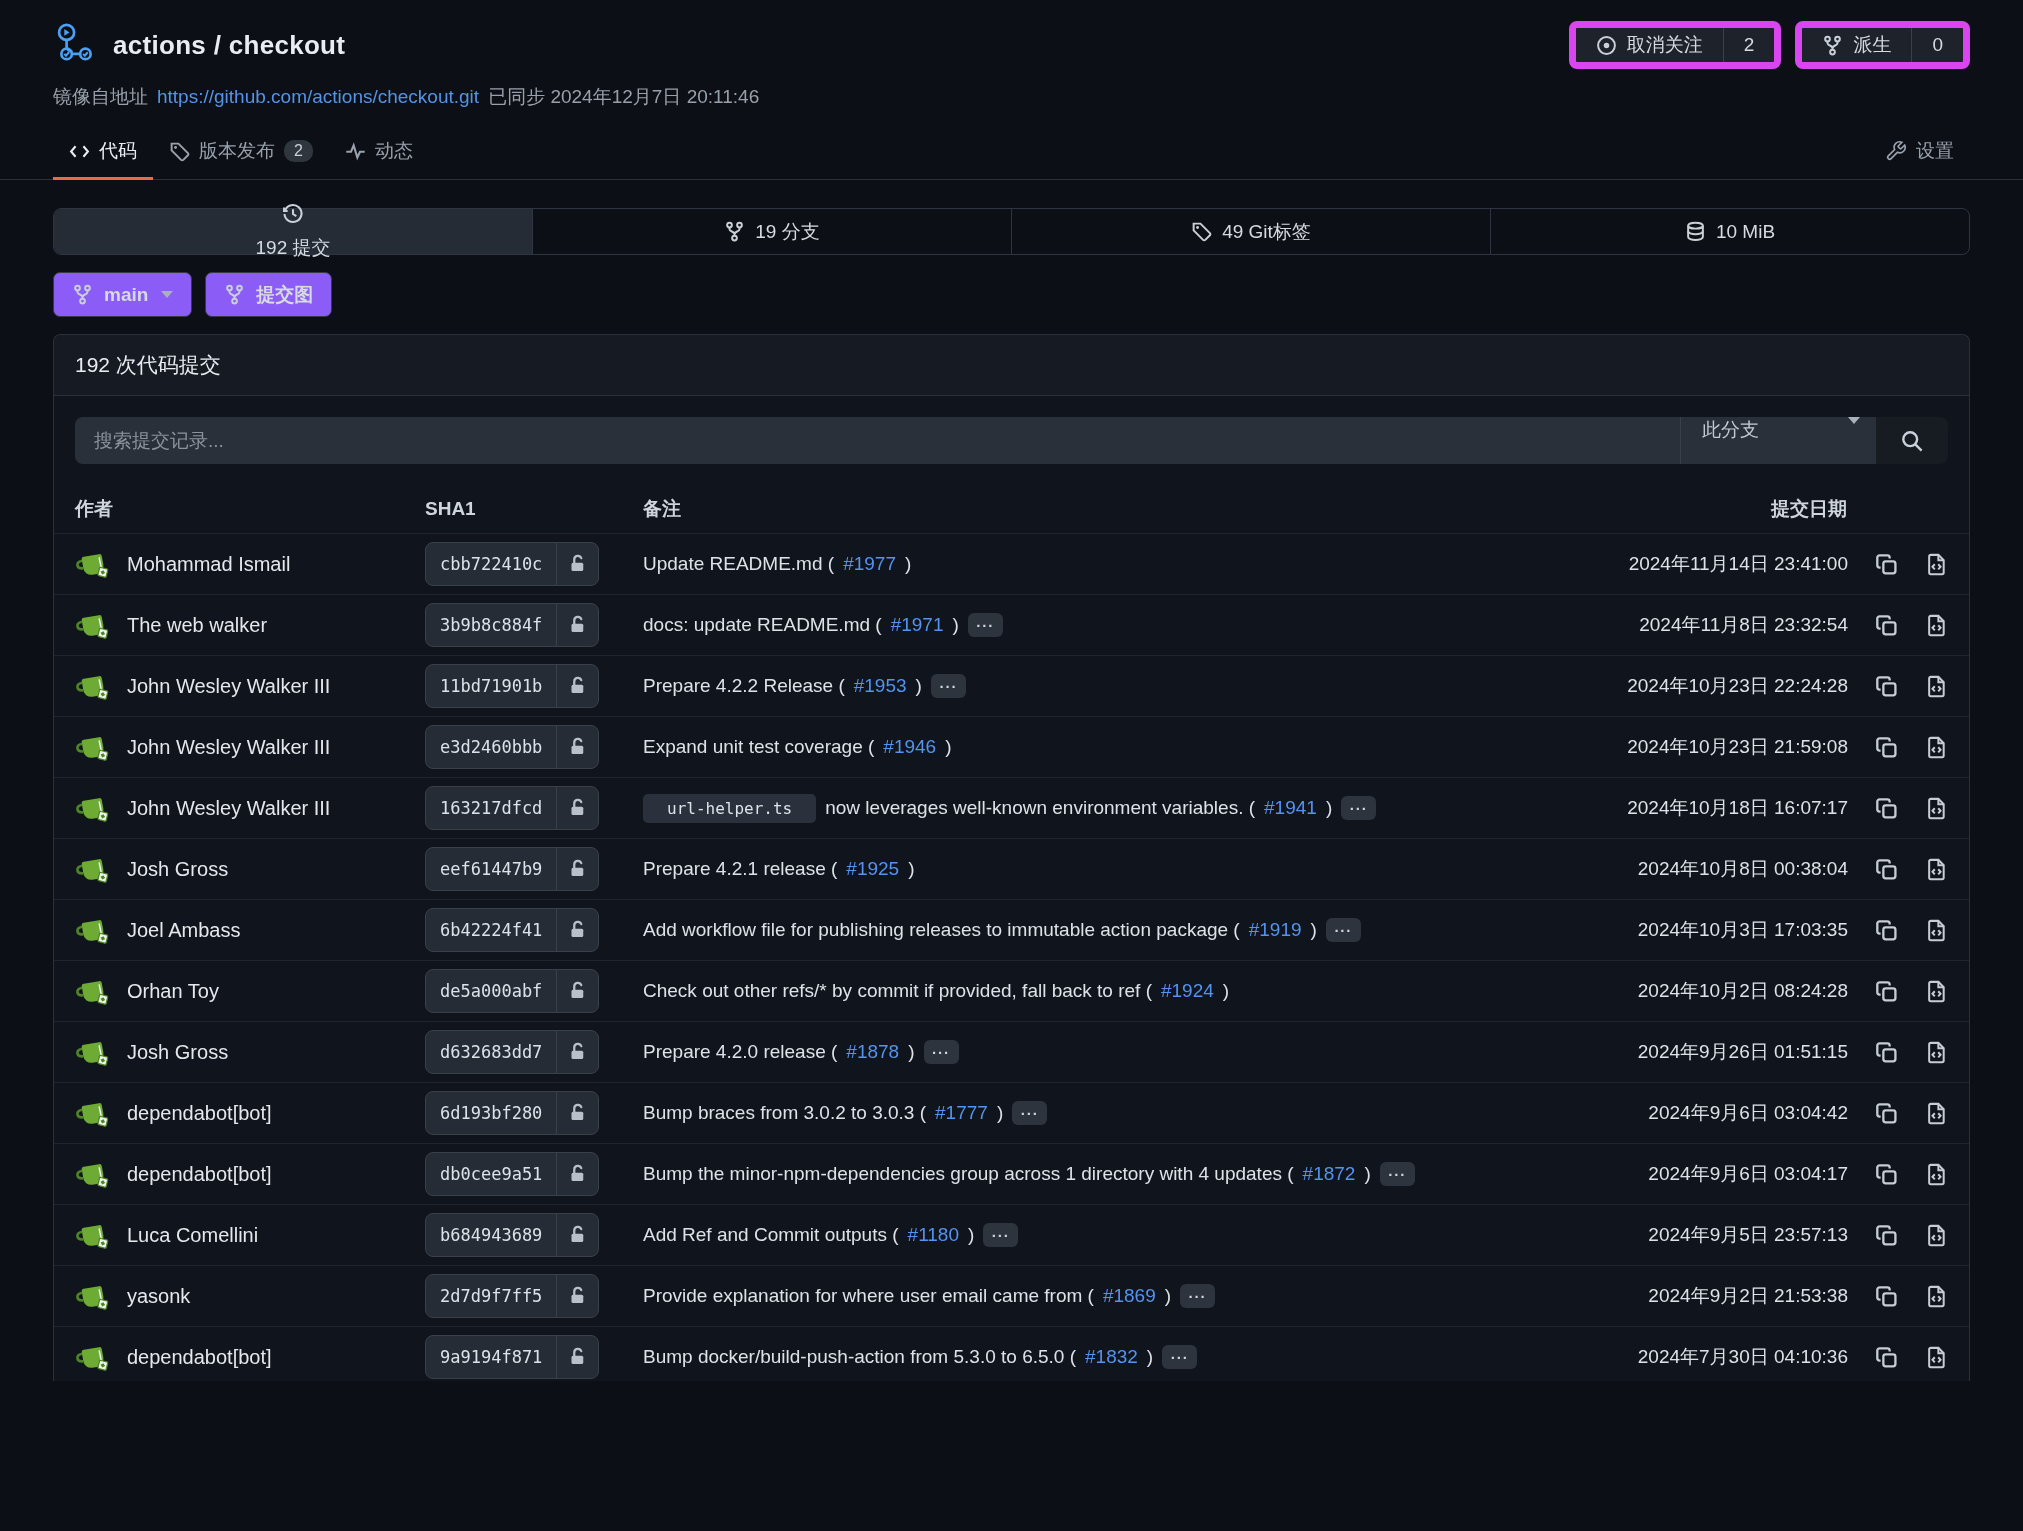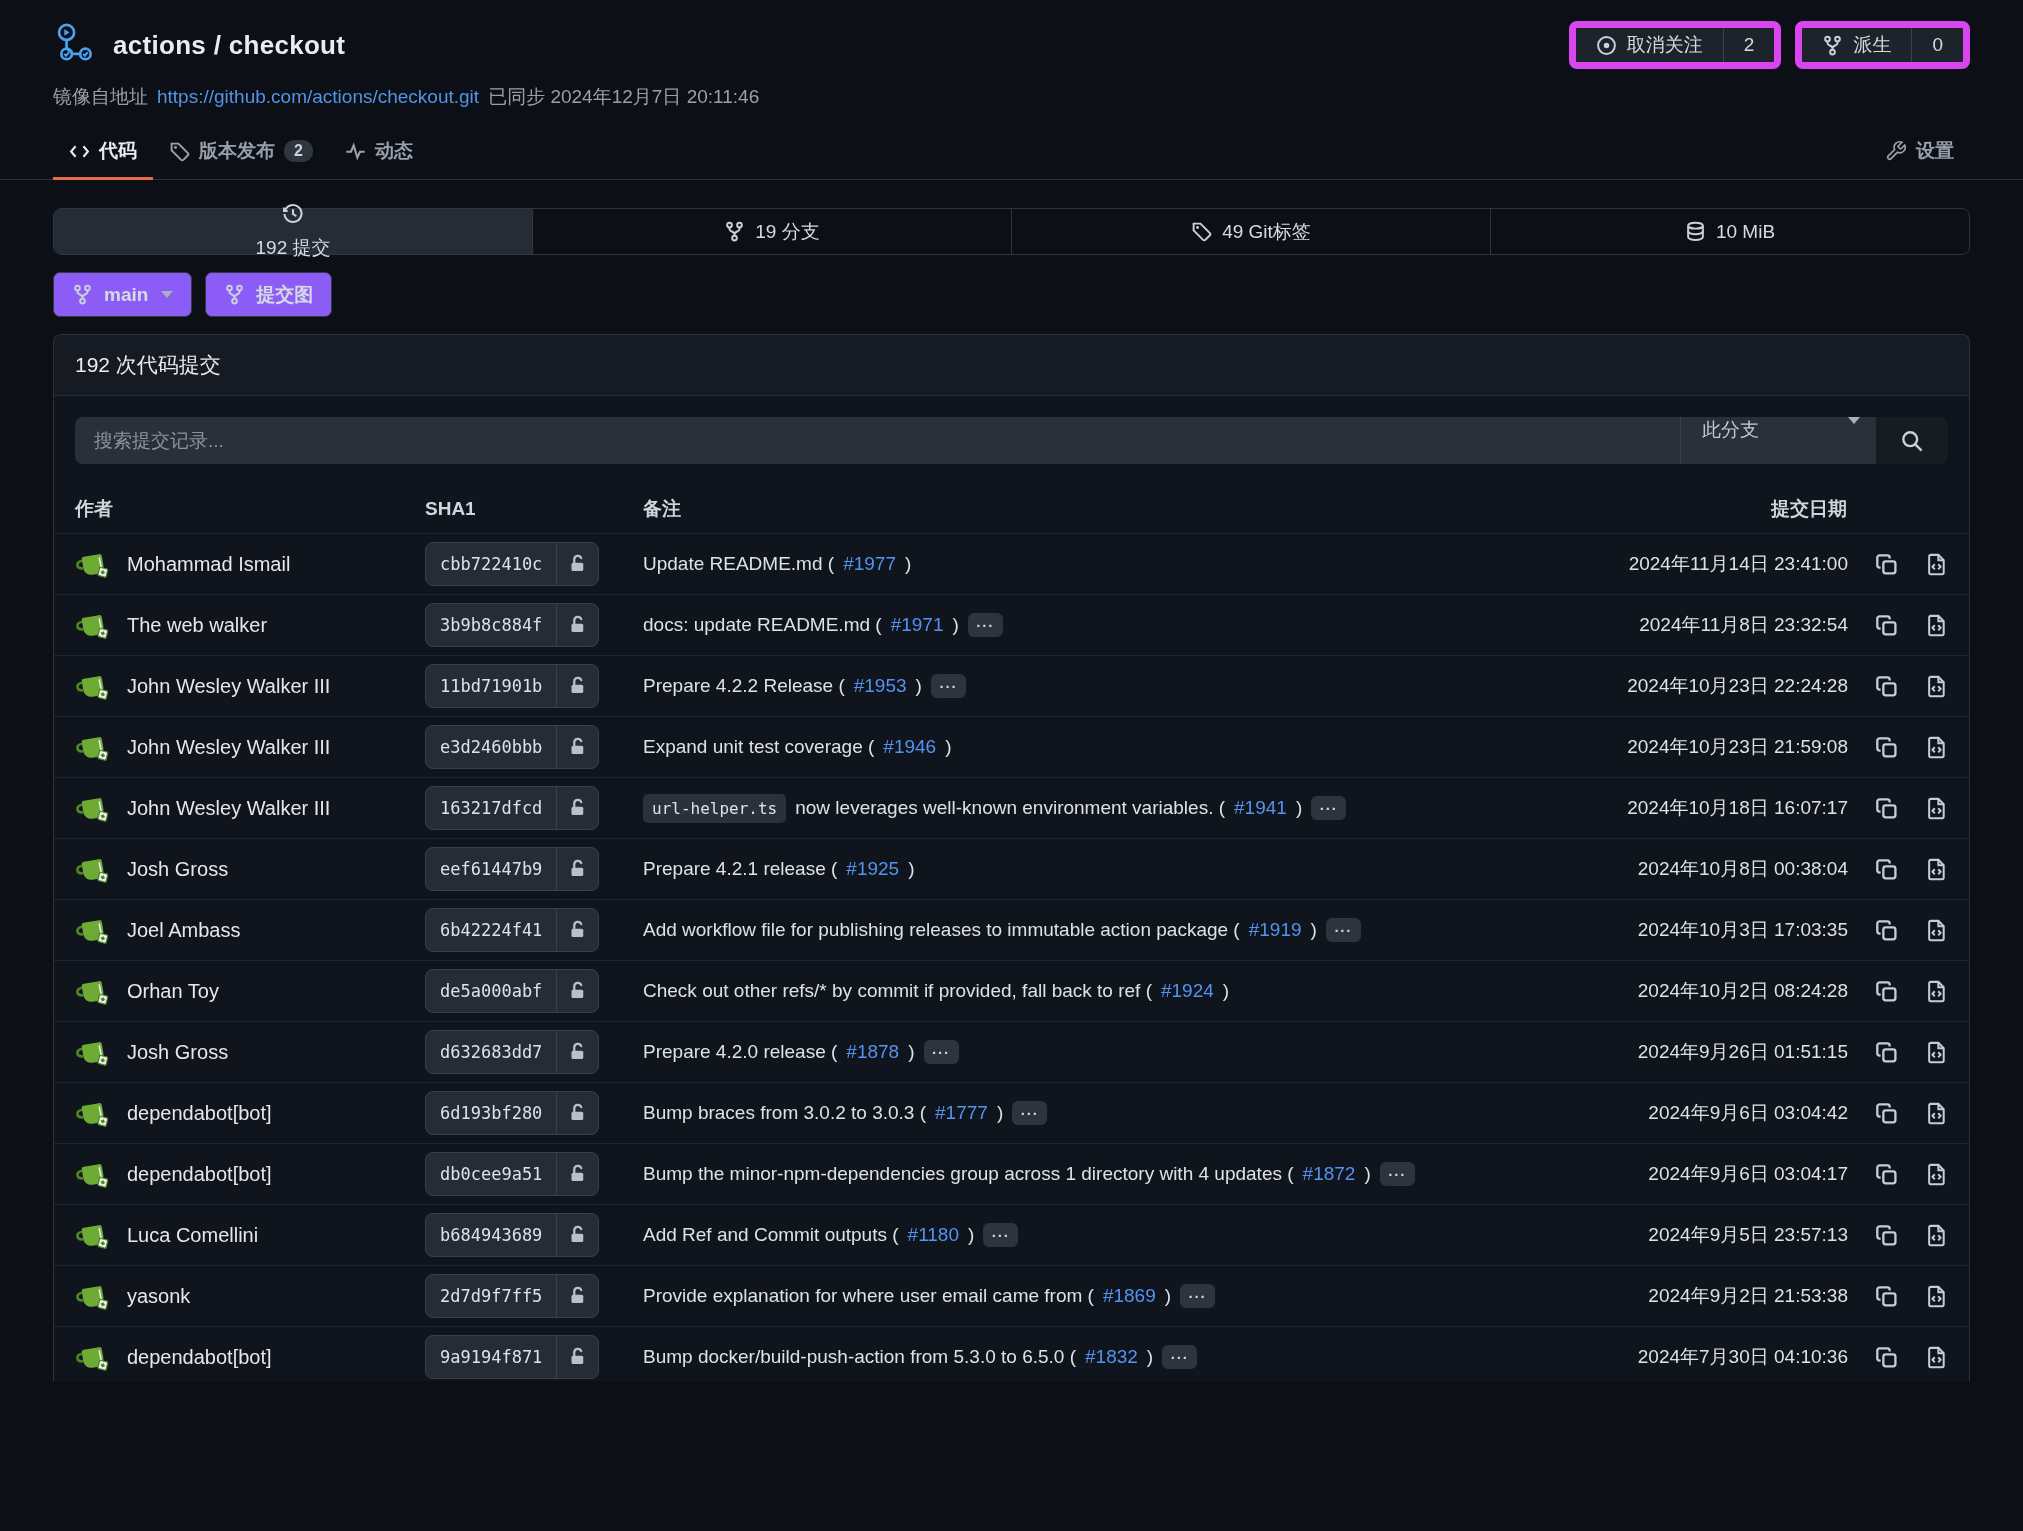--- a/index.html
+++ b/index.html
@@ -25,21 +25,21 @@
   .split-btn .main { display: flex; align-items: center; gap: 10px; padding: 0 20px; font-size: 19px; color: #d6dbe2; cursor: pointer; }
   .split-btn .cnt { display: flex; align-items: center; padding: 0 20px; font-size: 19px; color: #d6dbe2;
     border-left: 1px solid #3a4049; cursor: pointer; }
 
   
   .mirror { margin-top: 10px; font-size: 19px; color: #98a0ab; display: flex; gap: 9px; align-items: center; }
   .mirror a { color: #5493e5; text-decoration: none; }
 
   
   .tabbar { margin-top: 18px; border-bottom: 1px solid #2b313b; display: flex; align-items: flex-end; }
-  .tabbar-inner { display: flex; width: 100%; align-items: flex-end; padding: 0 53px; font-weight: bold; }
+  .tabbar-inner { display: flex; width: 100%; align-items: flex-end; padding: 0 53px; }
   .tab { display: flex; align-items: center; gap: 9px; font-size: 19px; color: #98a0ab;
     padding: 10px 16px 15px 16px; cursor: pointer; position: relative; }
   .tab.active { color: #e9edf2; }
   .tab.active::after { content: ""; position: absolute; left: 0; right: 0; bottom: -1px; height: 3px; background: #ea6b47; }
   .tab .badge { background: #30363e; color: #c9d1d9; font-size: 16px; padding: 2px 10px; border-radius: 10px; }
   .tab-spacer { flex: 1; }
 
   
   .stats { margin-top: 28px; display: flex; border: 1px solid #2e3440; border-radius: 8px; height: 47px; }
   .stat { flex: 1; display: flex; align-items: center; justify-content: center; gap: 10px;
@@ -82,21 +82,21 @@
   .thead .col-right { font-weight: 700; padding-right: 101px; }
   .author-name { font-size: 20px; color: #e4e8ed; white-space: nowrap; }
   .avatar { width: 37px; height: 37px; flex: none; }
   .sha-badge { display: inline-flex; align-items: center; height: 44px; background: #262c36;
     border: 1px solid #3a4048; border-radius: 8px; overflow: hidden; cursor: pointer; }
   .sha-text { font-family: "DejaVu Sans Mono", "Liberation Mono", monospace; font-size: 17px;
     color: #dde2e8; padding: 0 14px; }
   .sha-lock { border-left: 1px solid #3a4048; width: 42px; height: 44px; display: flex;
     align-items: center; justify-content: center; color: #b9c0c9; }
   .inline-code { font-family: "DejaVu Sans Mono", "Liberation Mono", monospace; font-size: 16px;
-    background: #2b313c; border-radius: 5px; padding: 5px 9px; color: #dde2e8; }
+    background: #2b313c; border-radius: 5px; padding: 5px 24px; color: #dde2e8; }
   .msg-link { color: #5493f0; cursor: pointer; }
   .more-btn { display: inline-flex; align-items: center; justify-content: center; width: 35px; height: 24px;
     background: #2e343e; border-radius: 6px; color: #cfd5dc; font-size: 15px; font-weight: 700;
     letter-spacing: 1px; cursor: pointer; flex: none; }
   .commit-date { font-size: 19px; color: #dde2e8; white-space: nowrap; }
   .row-act { margin-left: 27px; color: #c6cdd5; cursor: pointer; }
 </style>
 </head>
 <body>
 

